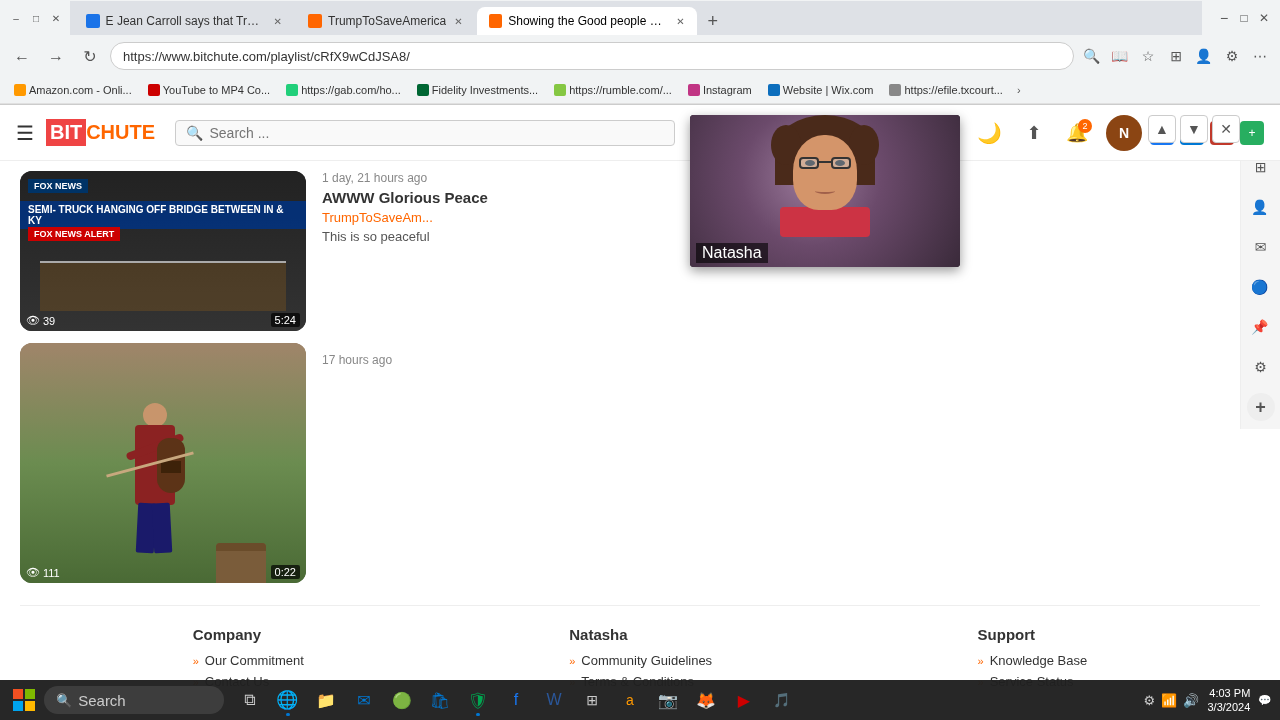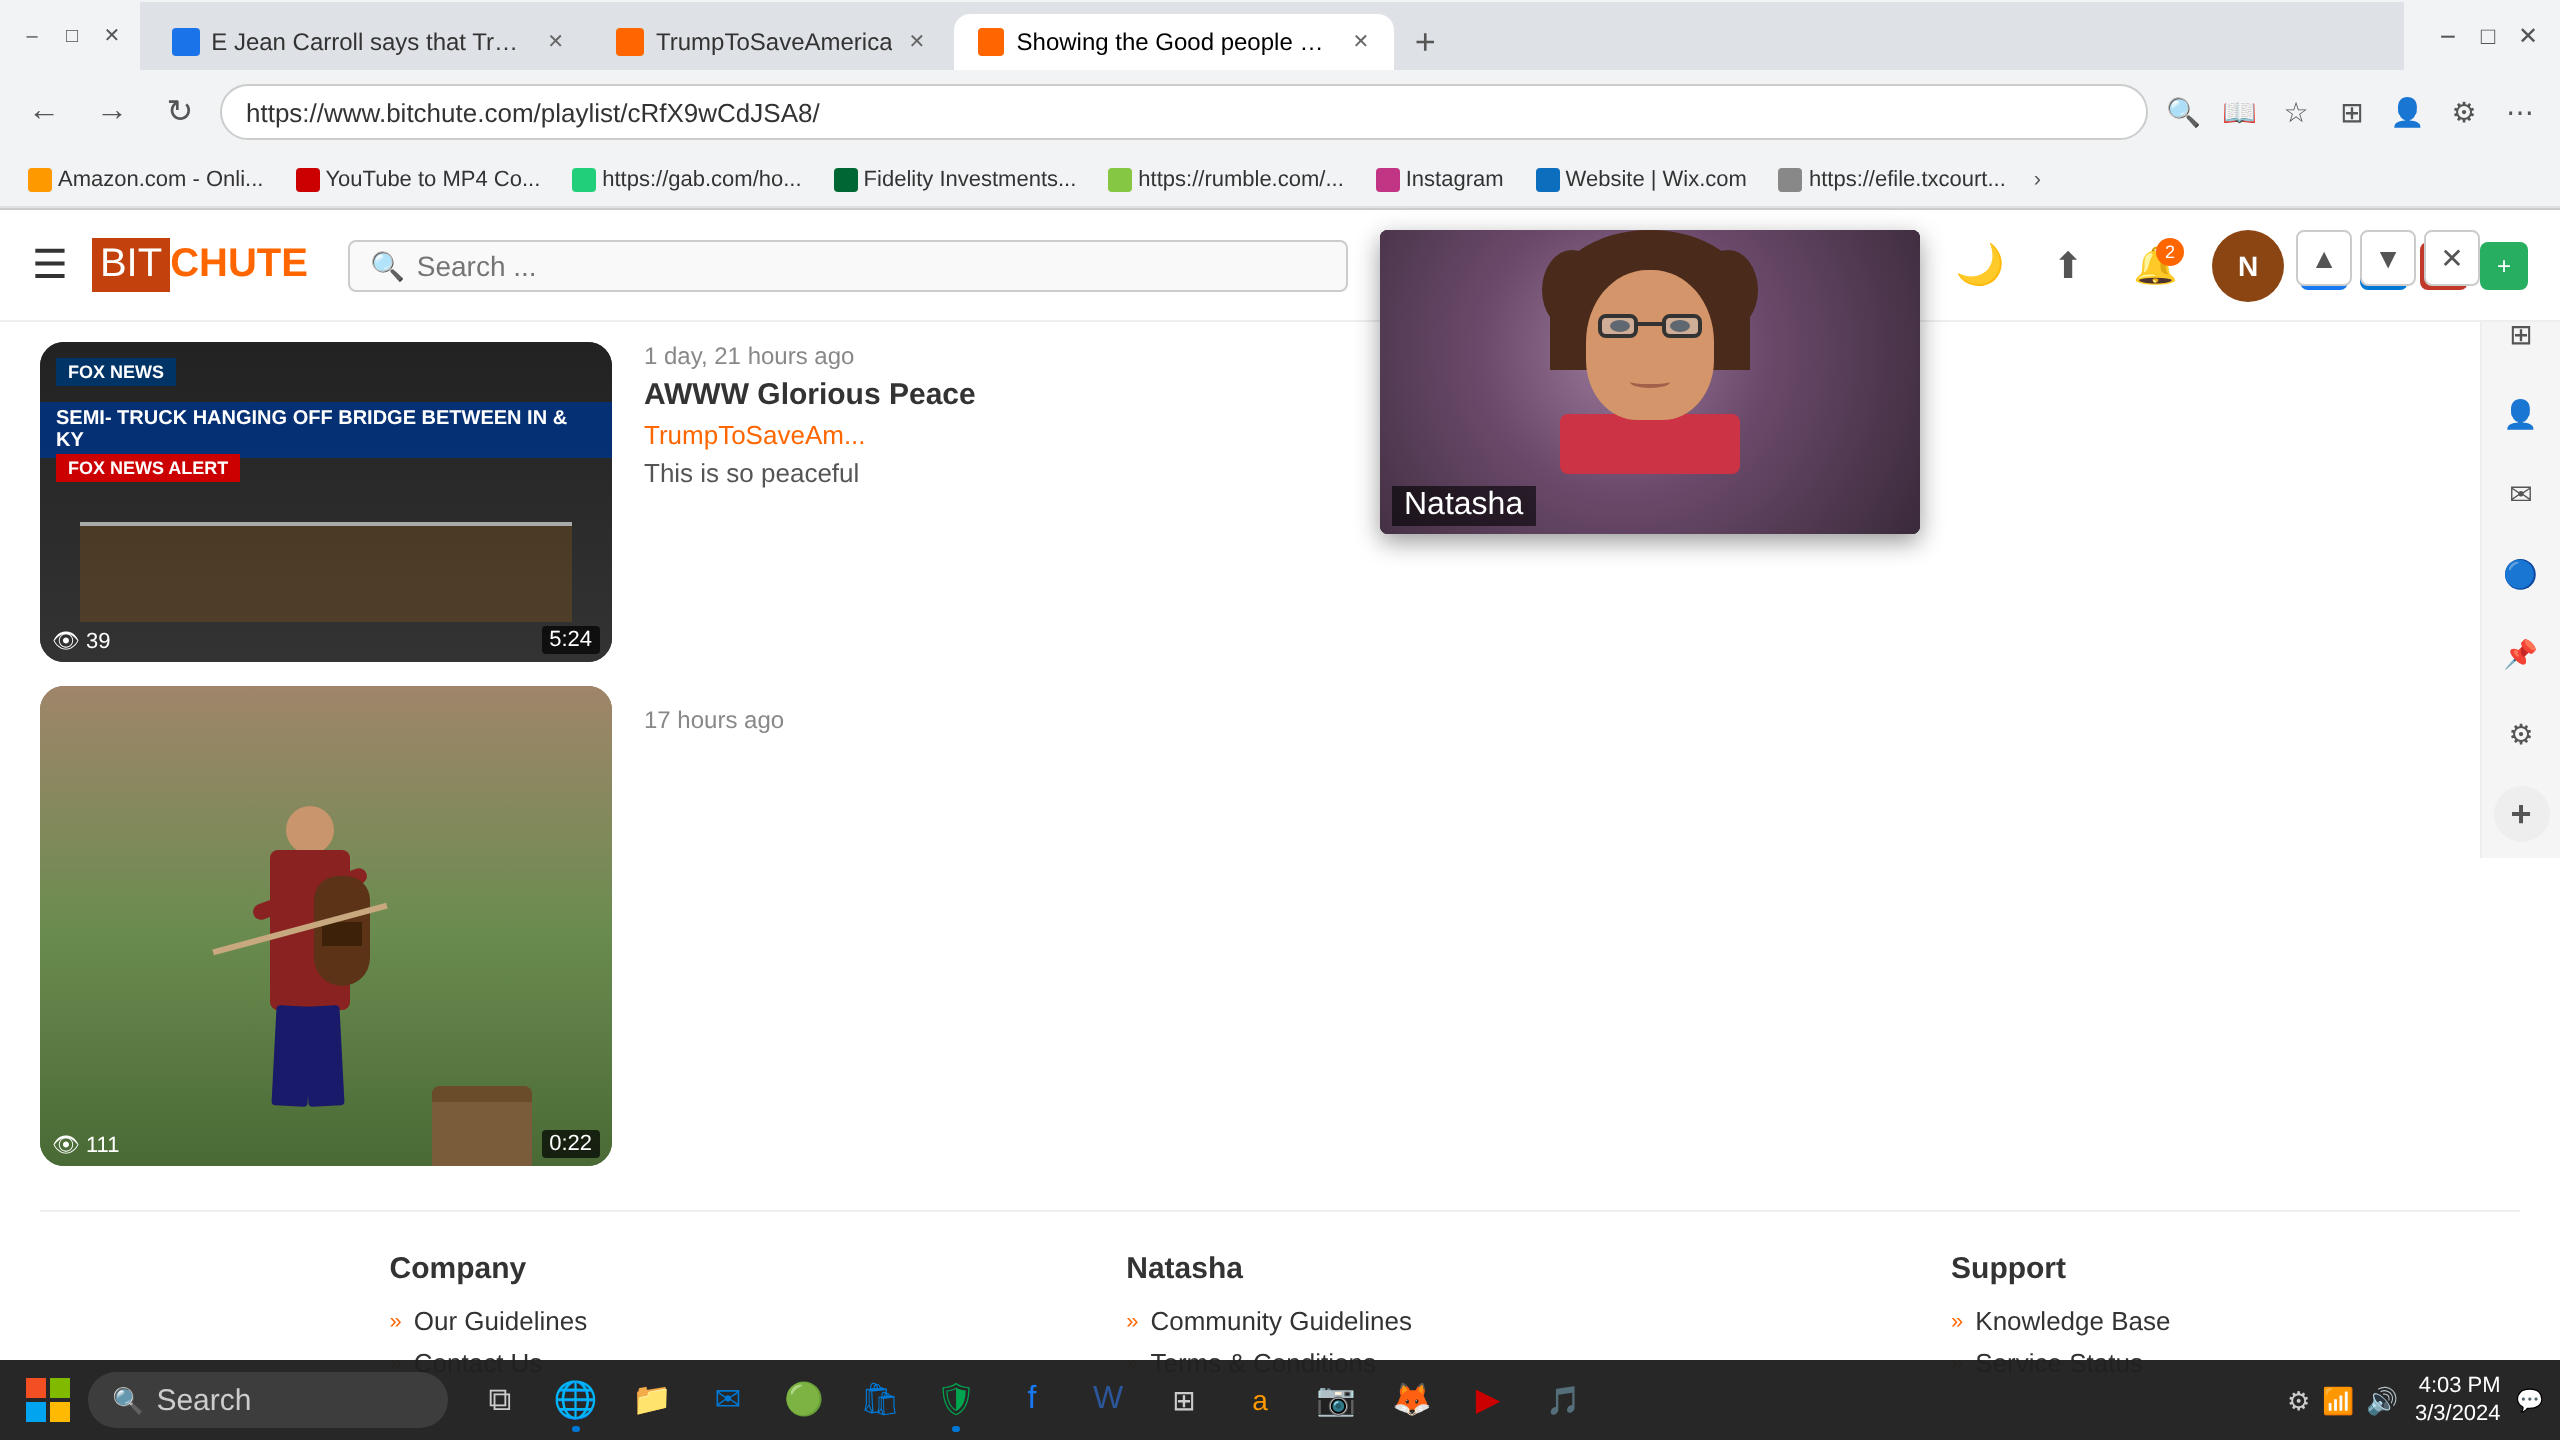--- a/index.html
+++ b/index.html
@@ -181,23 +181,23 @@
       color: #333;
       margin-right: 12px;
       cursor: pointer;
     }
     .logo {
       display: flex;
       align-items: center;
       margin-right: 20px;
     }
     .logo-bit {
-      background: #c2410c;
+      background: #ef4444;
       color: #fff;
-      font-weight: normal;
+      font-weight: bold;
       font-size: 20px;
       padding: 2px 4px;
     }
     .logo-chute {
       font-weight: bold;
       font-size: 20px;
       color: #ff6600;
     }
     .search-box {
       display: flex;
@@ -744,21 +744,21 @@
         </div>
       </div>
 
       <div class="footer">
         <div class="footer-columns">
 
           <div class="footer-col">
             <h3>Company</h3>
             <a class="footer-link">
               <span class="footer-arrow">»</span>
-              <span>Our Guidelines</span>
+              <span>Our Commitment</span>
             </a>
             <a class="footer-link">
               <span class="footer-arrow">»</span>
               <span>Contact Us</span>
             </a>
           </div>
 
           <div class="footer-col">
             <h3>Natasha</h3>
             <a class="footer-link">

